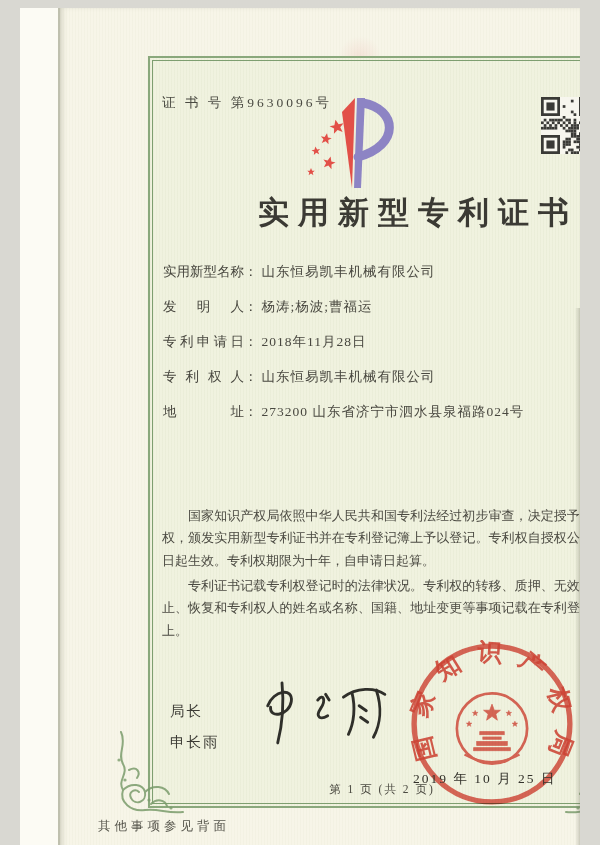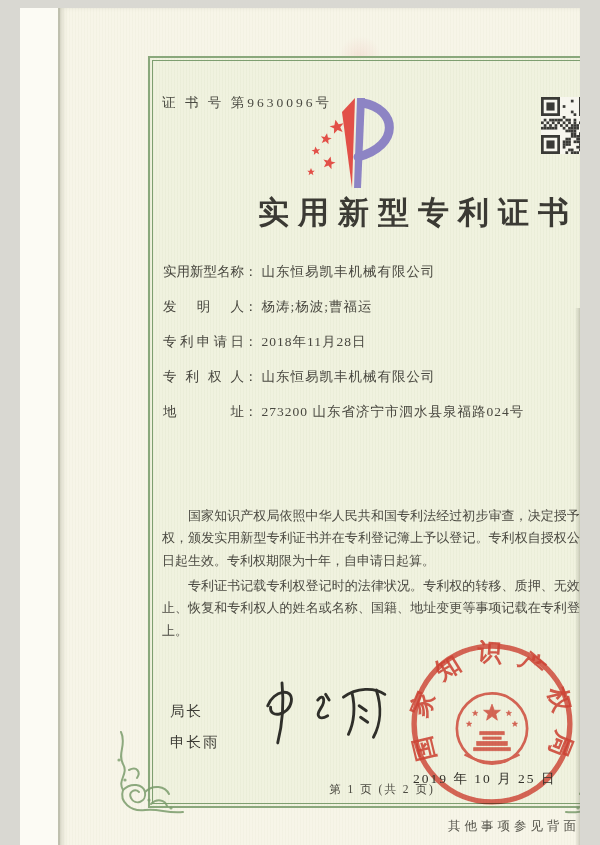--- a/index.html
+++ b/index.html
@@ -33,21 +33,21 @@
   .paras{position:absolute;left:102px;top:497px;width:444px;font-size:13px;line-height:1.72;
         text-align:justify;color:#4b4a42;}
   .paras p{margin:0 0 3px 0;text-indent:2em;}
   .director{position:absolute;left:110px;top:688px;font-size:14.5px;line-height:31px;
         font-family:"Liberation Sans","DejaVu Sans",sans-serif;color:#3d3c36;letter-spacing:2px;}
   .sig{position:absolute;left:192px;top:656px;}
   .seal{position:absolute;left:348px;top:632px;mix-blend-mode:multiply;opacity:.92;}
   .sealdate{position:absolute;left:353px;top:762px;font-size:13.5px;letter-spacing:2px;color:#33322b;}
   .pageinfo{position:absolute;left:88px;top:774px;width:468px;text-align:center;
         font-size:11.5px;letter-spacing:2px;color:#4c4b42;}
-  .backnote{position:absolute;left:38px;top:810px;right:0;text-align:right;
+  .backnote{position:absolute;left:38px;top:810px;right:0;text-align:left;
         font-size:12.5px;letter-spacing:4px;color:#54534a;}
   .logo{position:absolute;left:240px;top:84px;}
   .qr{position:absolute;left:481px;top:89px;}
   .orn{position:absolute;width:80px;height:90px;}
   .orn-bl{left:47px;top:722px;}
   .orn-br{left:502px;top:722px;transform:scaleX(-1);}
 </style>
 </head>
 <body>
 

